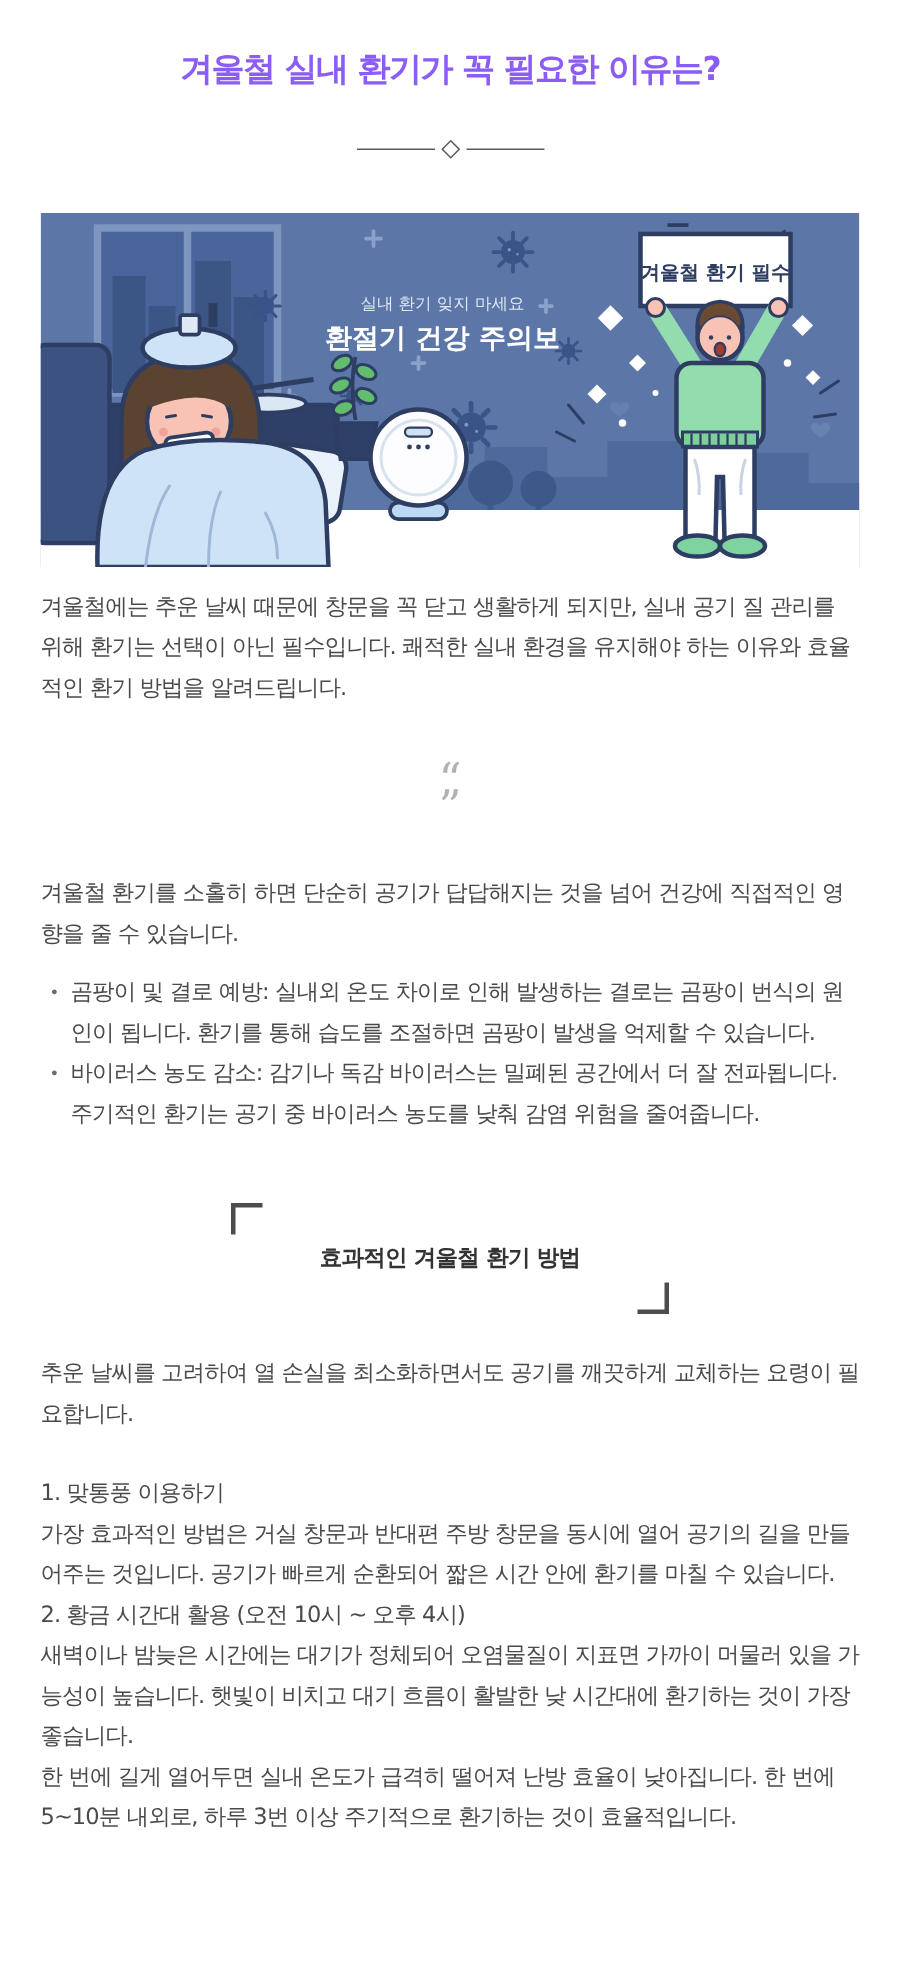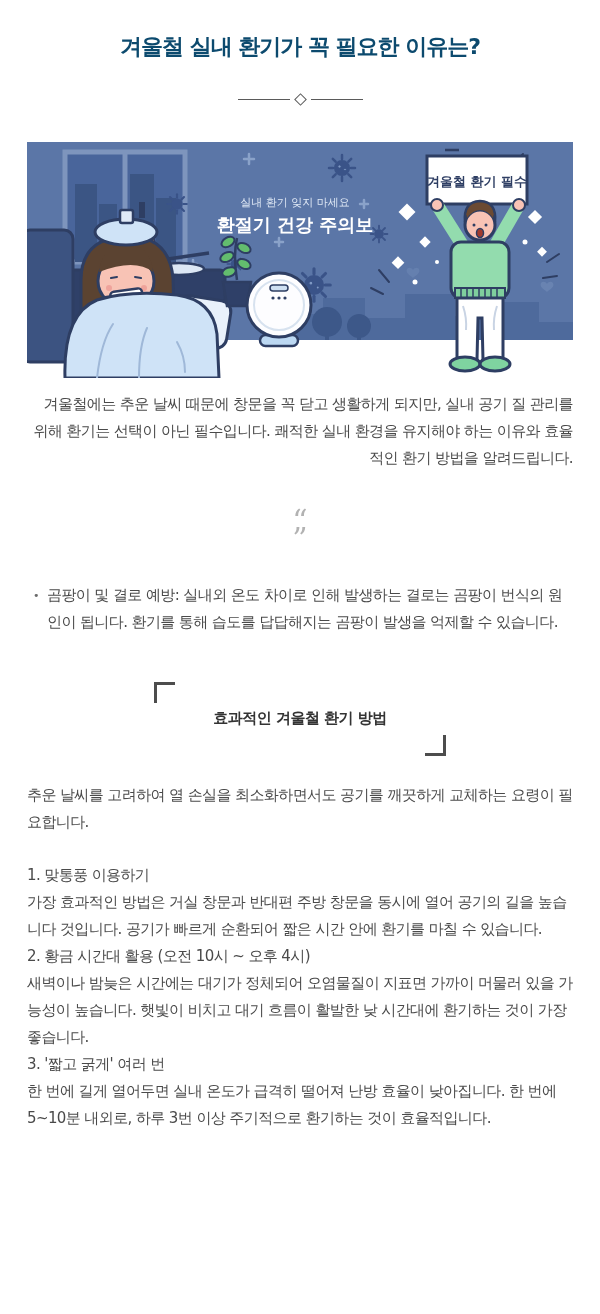--- a/index.html
+++ b/index.html
@@ -1,32 +1,32 @@
 <!DOCTYPE html>
 <html><head>
 <meta charset="utf-8">
 <style>
   * { box-sizing: border-box; }
   html,body { margin:0; padding:0; background:#ffffff; }
   body { width:600px; font-family:"DejaVu Sans","Liberation Sans",sans-serif; color:#4a4a4a; }
   .page { width:600px; padding:26px 27px 34px; }
 
-  .title { font-size:22px; font-weight:bold; color:#0c4a6e; text-align:center;
+  .title { font-size:22px; font-weight:bold; color:#8b5cf6; text-align:center;
            margin:6px 0 0; letter-spacing:-1px; line-height:1.4; }
 
   .divider { display:flex; align-items:center; justify-content:center; margin:32px auto 38px; }
   .divider .line { width:52px; height:1px; background:#5a5a5a; }
   .divider .diamond { width:9px; height:9px; border:1px solid #5a5a5a; background:#fff;
                       transform:rotate(45deg); margin:0 6px; }
 
   .hero { width:546px; height:236px; overflow:hidden; }
   .hero svg { display:block; width:546px; height:236px; }
 
   .body { font-size:15px; line-height:1.8; margin:0; letter-spacing:-0.6px; color:#4a4a4a; }
-  .intro { margin-top:13px;text-align:right; }
+  .intro { margin-top:13px; }
 
   .quote { text-align:center; margin:40px 0 34px; }
   .qmark { font-family:"DejaVu Serif","Liberation Serif",serif; font-size:30px; line-height:0.6;
            color:#b2b2b2; height:18px; }
   .qtext { font-family:"DejaVu Serif","Liberation Serif",serif; font-style:italic; font-weight:bold;
            font-size:16px; color:#2d2d2d; margin:10px 0 12px; letter-spacing:-0.5px; }
 
   .bullets { list-style:none; margin:12px 0 0; padding:0 0 0 6px; }
   .bullets li { position:relative; padding-left:14px; font-size:15px; line-height:1.8;
                 letter-spacing:-0.6px; }
@@ -289,36 +289,37 @@
     </svg>
   </div>
 
   <p class="body intro">겨울철에는 추운 날씨 때문에 창문을 꼭 닫고 생활하게 되지만, 실내 공기 질 관리를 위해 환기는 선택이 아닌 필수입니다. 쾌적한 실내 환경을 유지해야 하는 이유와 효율적인 환기 방법을 알려드립니다.</p>
 
   <div class="quote">
     <div class="qmark">“</div>
     <div class="qmark">”</div>
   </div>
 
+  <p class="body">겨울철 환기를 소홀히 하면 단순히 공기가 답답해지는 것을 넘어 건강에 직접적인 영향을 줄 수 있습니다.</p>
 
   <ul class="bullets">
-    <li>곰팡이 및 결로 예방: 실내외 온도 차이로 인해 발생하는 결로는 곰팡이 번식의 원인이 됩니다. 환기를 통해 습도를 답답해지는 곰팡이 발생을 억제할 수 있습니다.</li>
+    <li>곰팡이 및 결로 예방: 실내외 온도 차이로 인해 발생하는 결로는 곰팡이 번식의 원인이 됩니다. 환기를 통해 습도를 조절하면 곰팡이 발생을 억제할 수 있습니다.</li>
+    <li>바이러스 농도 감소: 감기나 독감 바이러스는 밀폐된 공간에서 더 잘 전파됩니다. 주기적인 환기는 공기 중 바이러스 농도를 낮춰 감염 위험을 줄여줍니다.</li>
   </ul>
 
   <div class="bracket-heading">
     <span class="corner tl"></span>
     <div class="heading-text">효과적인 겨울철 환기 방법</div>
     <span class="corner br"></span>
   </div>
 
   <p class="body">추운 날씨를 고려하여 열 손실을 최소화하면서도 공기를 깨끗하게 교체하는 요령이 필요합니다.</p>
 
   <div class="steps">
     <p class="body">1. 맞통풍 이용하기</p>
-    <p class="body">가장 효과적인 방법은 거실 창문과 반대편 주방 창문을 동시에 열어 공기의 길을 높습니다 것입니다. 공기가 빠르게 순환되어 짧은 시간 안에 환기를 마칠 수 있습니다.</p>
+    <p class="body">가장 효과적인 방법은 거실 창문과 반대편 주방 창문을 동시에 열어 공기의 길을 만들어주는 것입니다. 공기가 빠르게 순환되어 짧은 시간 안에 환기를 마칠 수 있습니다.</p>
     <p class="body">2. 황금 시간대 활용 (오전 10시 ~ 오후 4시)</p>
     <p class="body">새벽이나 밤늦은 시간에는 대기가 정체되어 오염물질이 지표면 가까이 머물러 있을 가능성이 높습니다. 햇빛이 비치고 대기 흐름이 활발한 낮 시간대에 환기하는 것이 가장 좋습니다.</p>
-    <p class="body">3. '짧고 굵게' 여러 번</p>
     <p class="body">한 번에 길게 열어두면 실내 온도가 급격히 떨어져 난방 효율이 낮아집니다. 한 번에 5~10분 내외로, 하루 3번 이상 주기적으로 환기하는 것이 효율적입니다.</p>
 
   </div>
 
 </div>
 
 </body></html>

